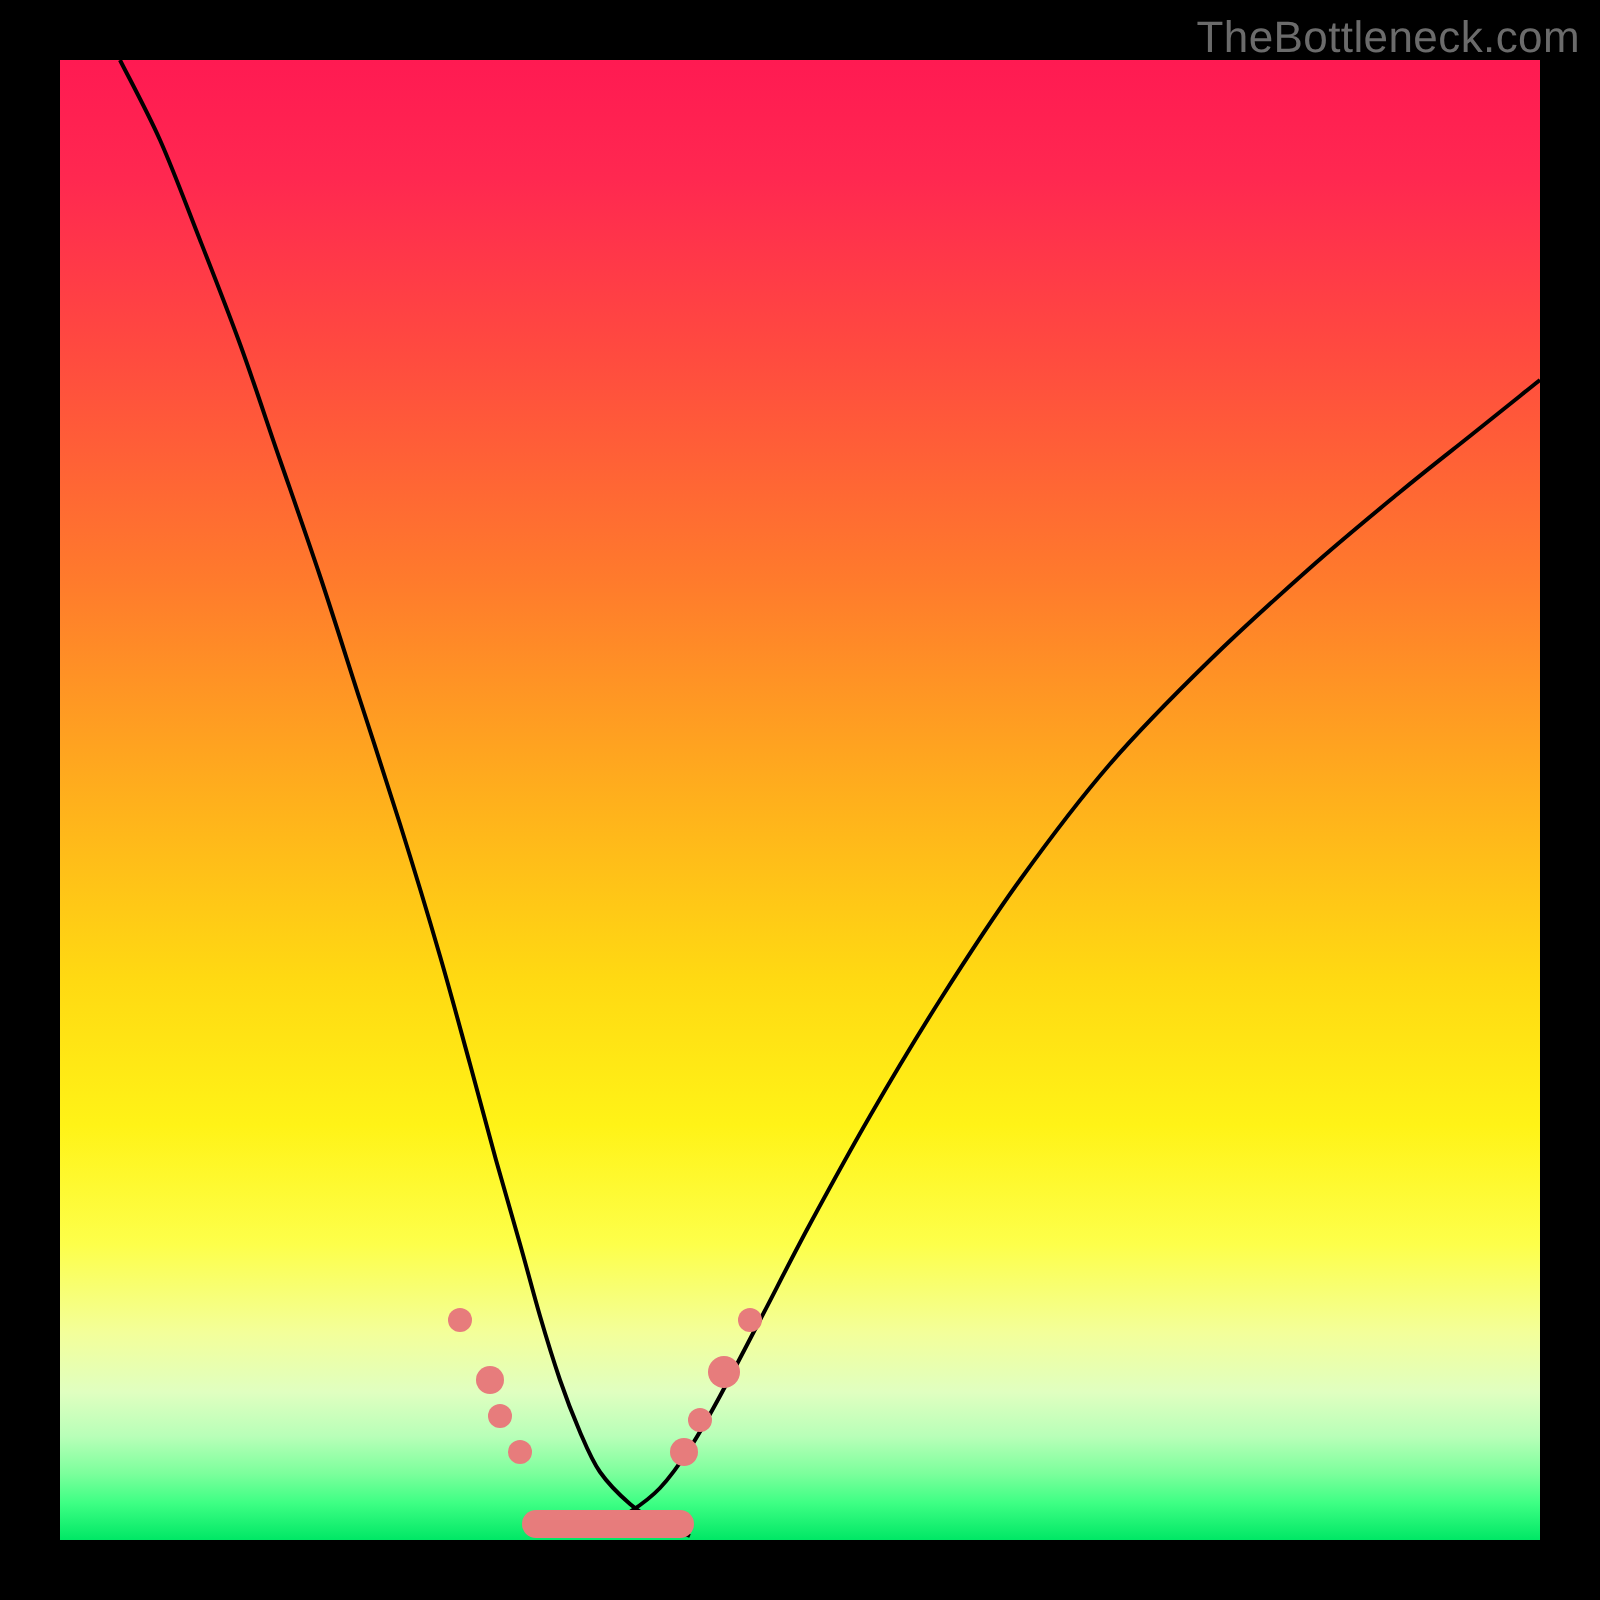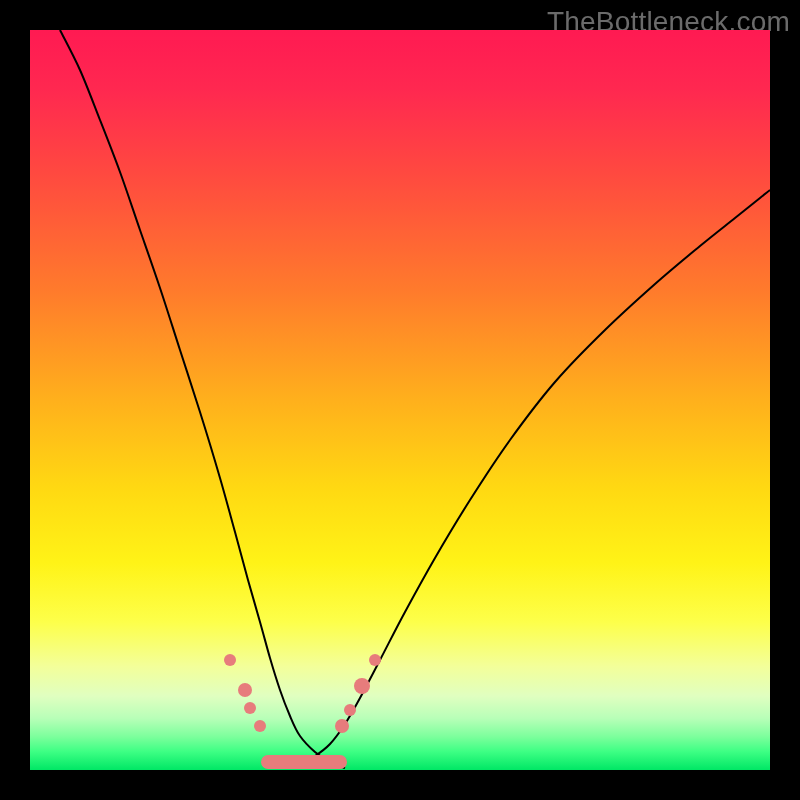--- a/index.html
+++ b/index.html
@@ -24,21 +24,21 @@
     left: 0;
     top: 0;
     width: 100%;
     height: 100%;
   }
   .watermark {
     position: absolute;
     top: 6px;
     right: 10px;
     color: #6b6b6b;
-    font-size: 28px;
+    font-size: 22px;
     letter-spacing: 0.2px;
     font-weight: 500;
   }
   svg.curves {
     position: absolute;
     left: 0;
     top: 0;
     width: 100%;
     height: 100%;
     overflow: visible;

